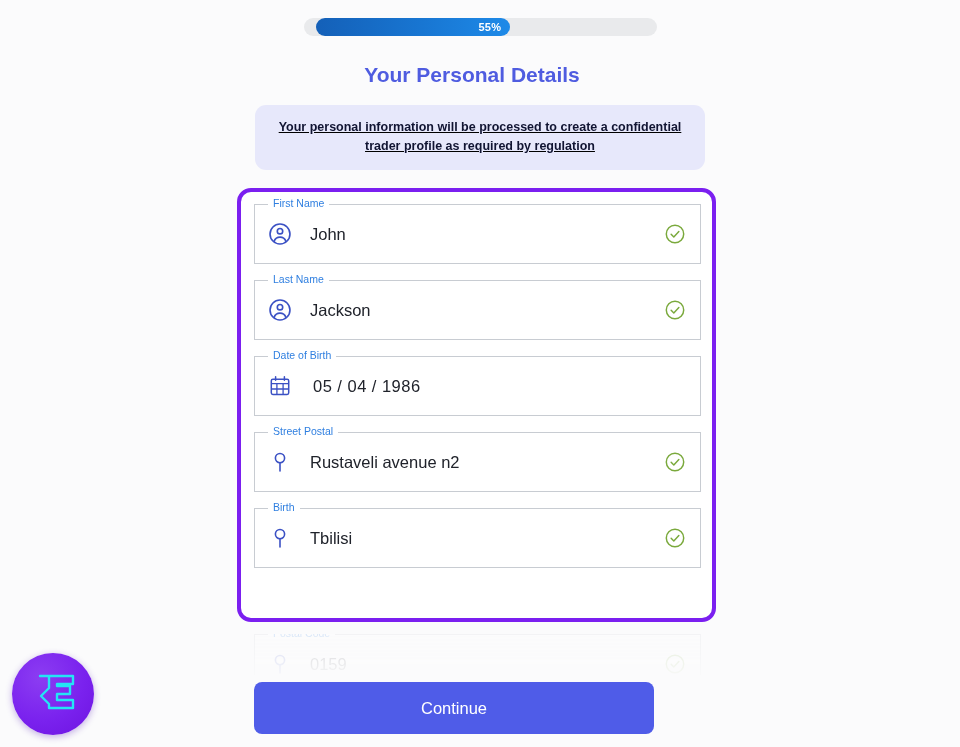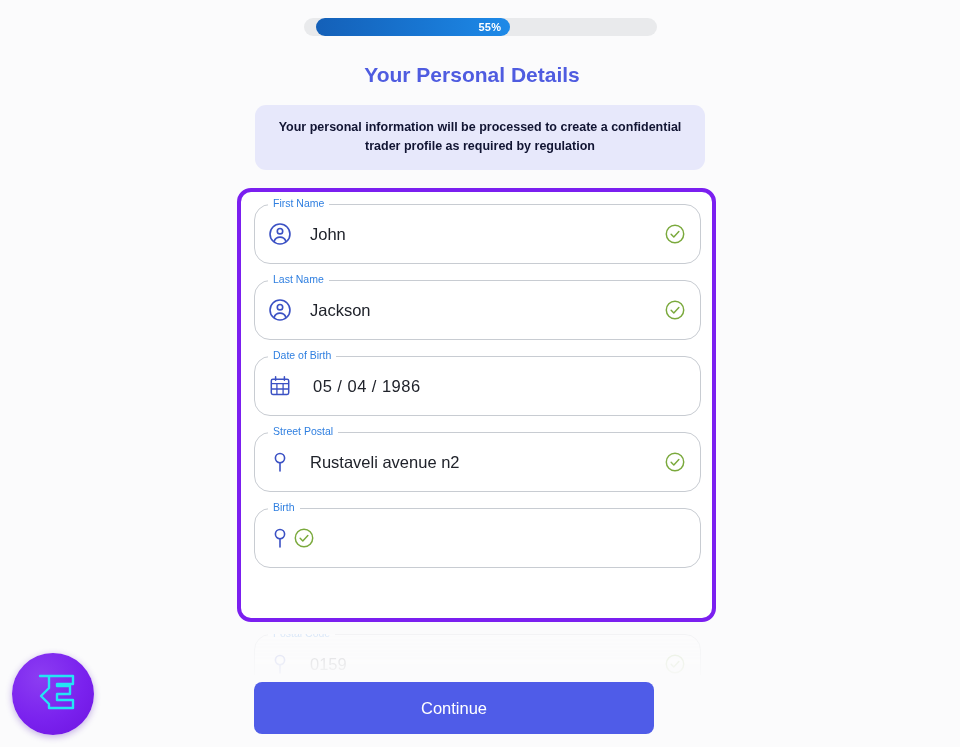--- a/index.html
+++ b/index.html
@@ -55,20 +55,21 @@
     font-weight: bold;
   }
   .notice {
     position: absolute;
     left: 255px; top: 105px;
     width: 450px;
     background: #e7e8fb;
     border-radius: 11px;
     padding: 13px 22px;
     text-align: center;
+    text-decoration: underline;
   }
   .notice-text {
     color: #111432;
     font-size: 12.5px;
     font-weight: bold;
     line-height: 1.55;
   }
 
   
   .form-viewport {
@@ -94,21 +95,21 @@
   
   .field {
     position: relative;
     margin-bottom: 16px;
     height: 60px;
   }
   .field-box {
     position: absolute;
     inset: 0;
     border: 1px solid #c8ccd2;
-    border-radius: 16px;
+    border-radius: 0;
     background: #fff;
     display: flex;
     align-items: center;
     padding: 0 14px 0 12px;
   }
   .field-label {
     position: absolute;
     left: 14px; top: -7px;
     background: #ffffff;
     padding: 0 5px;
@@ -280,20 +281,21 @@
       </div>
 
       <div class="field">
         <div class="field-box">
           <span class="lead-icon">
             <svg width="24" height="24" viewBox="0 0 24 24" fill="none" stroke="#3b51c4" stroke-width="1.6">
               <circle cx="12" cy="8.1" r="4.6"></circle>
               <path d="M12 12.7v8.2" stroke-linecap="round"></path>
             </svg>
           </span>
+          <span class="field-value">Tbilisi</span>
           <span class="check-icon">
             <svg width="22" height="22" viewBox="0 0 24 24" fill="none" stroke="#7aa93c" stroke-width="1.6">
               <circle cx="12" cy="12" r="9.5"></circle>
               <path d="M7.8 12.3l2.9 2.9 5.5-6" stroke-linecap="round" stroke-linejoin="round"></path>
             </svg>
           </span>
         </div>
         <span class="field-label">Birth</span>
       </div>
 

